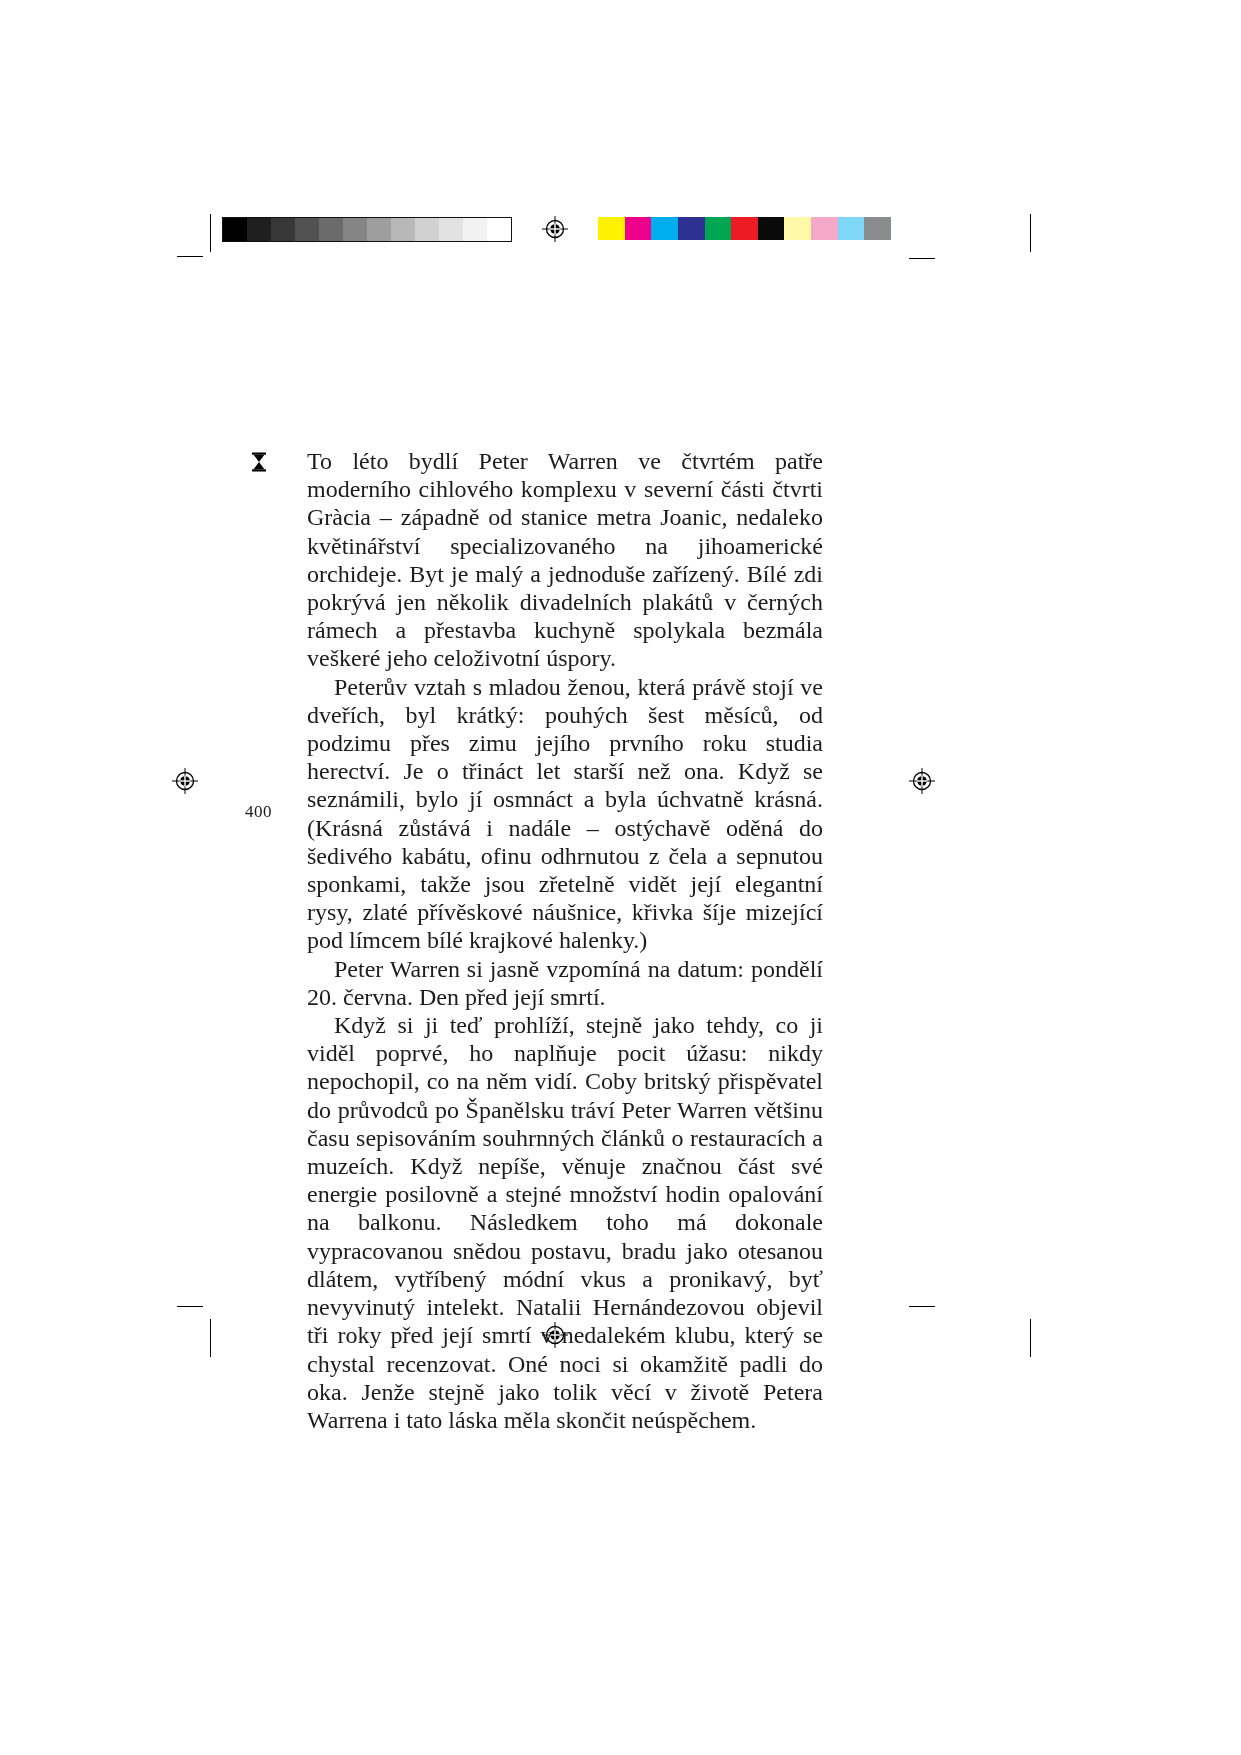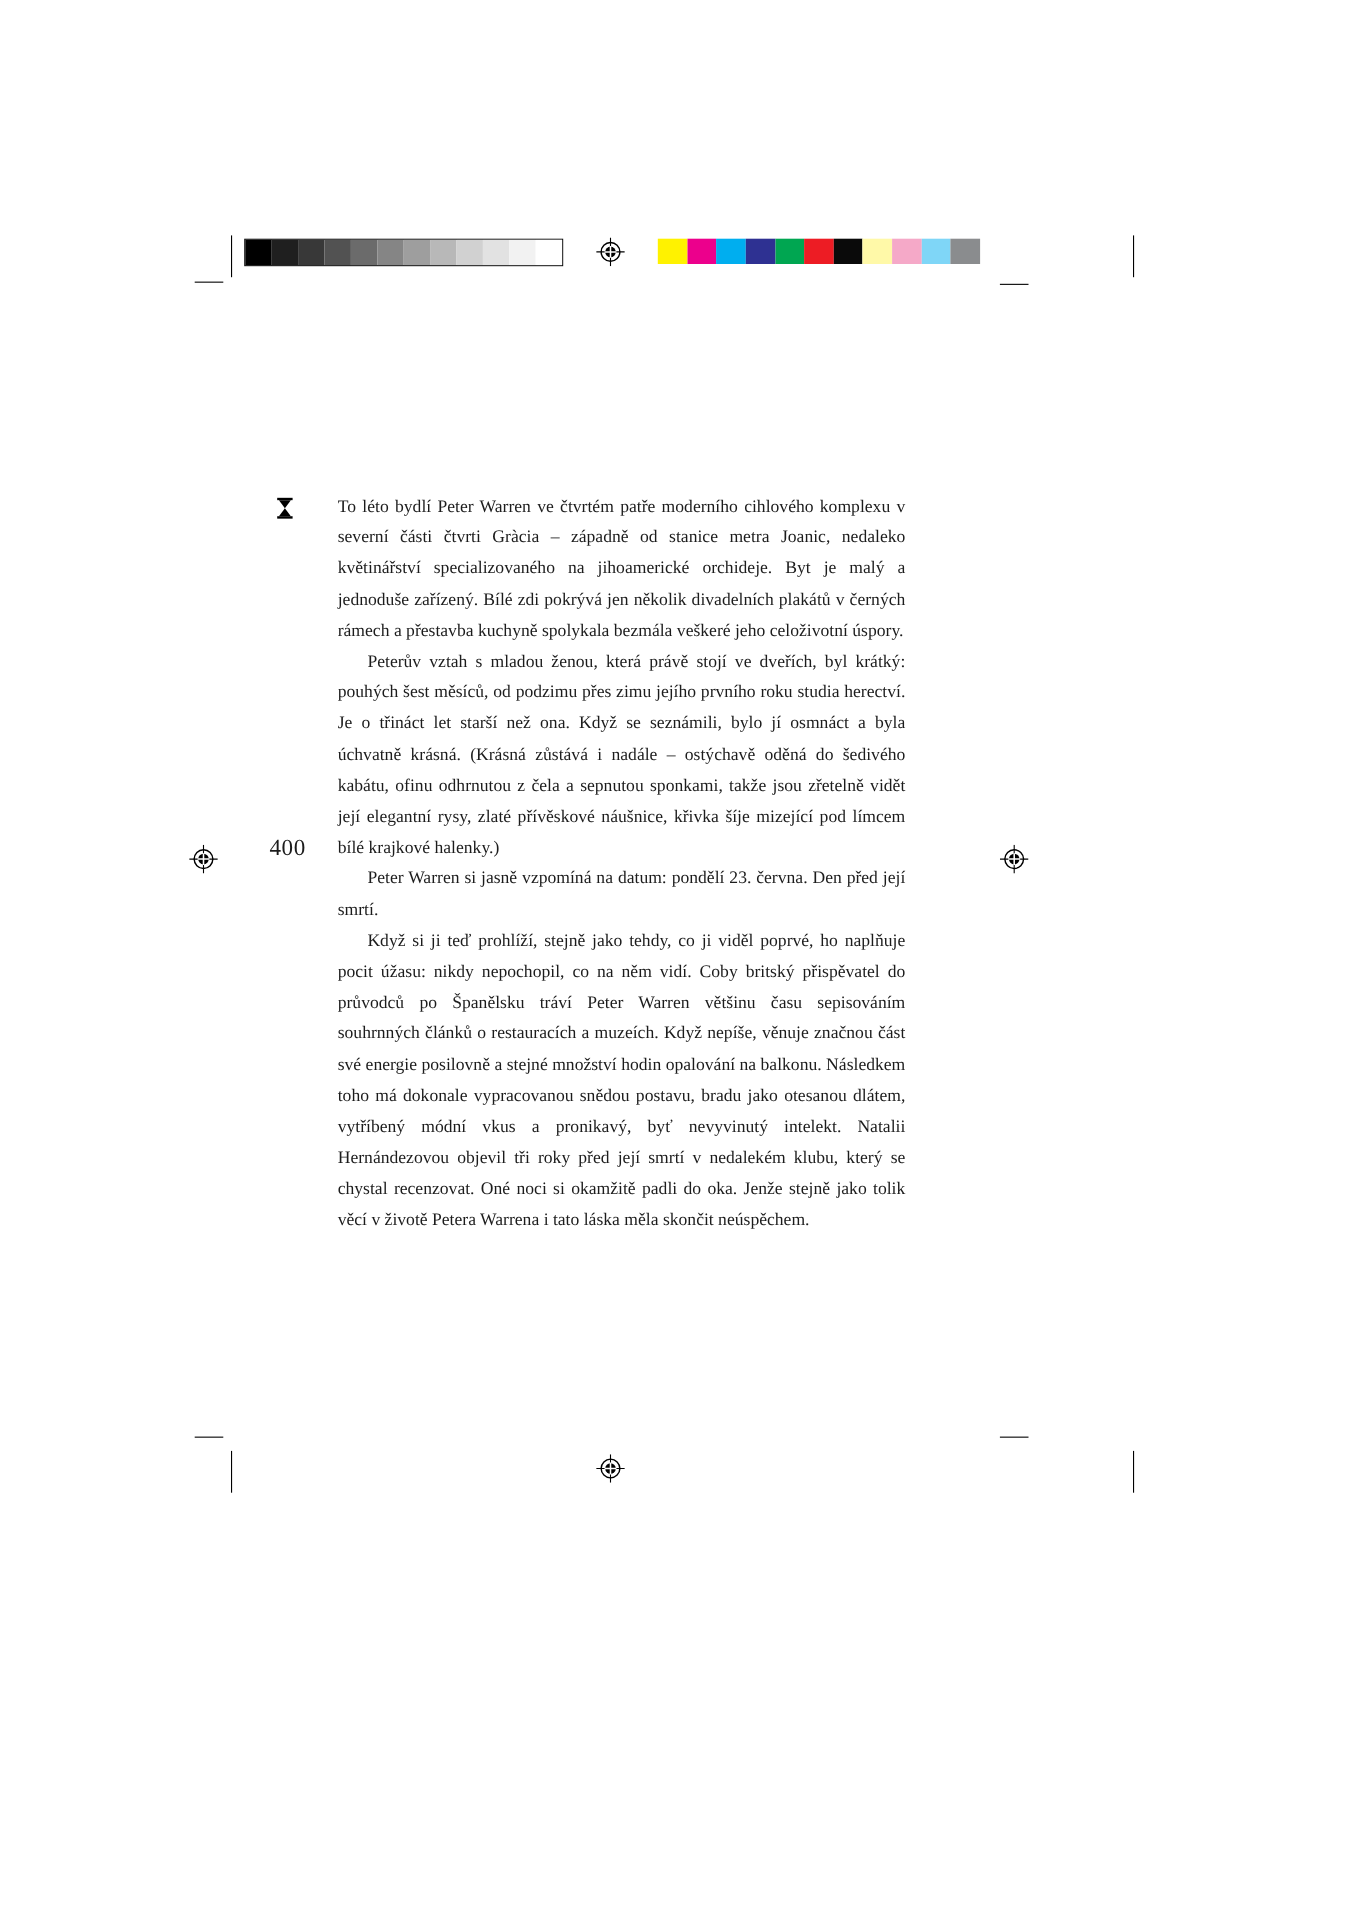--- a/index.html
+++ b/index.html
@@ -28,36 +28,36 @@
   .cal-bar.color { left: 598px; width: 293px; }
   .swatch { flex: 1 1 0; height: 100%; }
 
   
   .regmark { position: absolute; width: 26px; height: 26px; }
 
   
   .folio {
     position: absolute;
     left: 245px;
-    top: 758px;
-    font-size: 21px;
+    top: 802px;
+    font-size: 17px;
     letter-spacing: 0.5px;
     color: #1c1c1c;
   }
 
   
   .ornament { position: absolute; left: 251px; top: 452px; width: 16px; height: 20px; }
 
   
   .body-text {
     position: absolute;
     left: 307px;
     top: 447px;
     width: 516px;
-    font-size: 16px;
+    font-size: 24px;
     line-height: 28.2px;
     color: #1c1c1c;
     text-align: justify;
     hyphens: auto;
   }
   .body-text p { margin: 0; }
   .body-text p.indent { text-indent: 27px; }
 </style>
 </head>
 <body>
@@ -141,17 +141,17 @@
   <svg class="ornament" viewBox="0 0 16 20">
     <rect x="1" y="0.5" width="14" height="2.2" fill="#000"></rect>
     <rect x="1" y="17.3" width="14" height="2.2" fill="#000"></rect>
     <path d="M2.6 2.7 L13.4 2.7 L8 10 Z" fill="#000"></path>
     <path d="M2.6 17.3 L13.4 17.3 L8 10 Z" fill="#000"></path>
   </svg>
 
   <div class="body-text">
       <p class="first">To léto bydlí Peter Warren ve čtvrtém patře moderního cihlového komplexu v severní části čtvrti Gràcia – západně od stanice metra Joanic, nedaleko květinářství specializovaného na jihoamerické orchideje. Byt je malý a jednoduše zařízený. Bílé zdi pokrývá jen několik divadelních plakátů v černých rámech a přestavba kuchyně spolykala bezmála veškeré jeho celoživotní úspory.</p>
       <p class="indent">Peterův vztah s mladou ženou, která právě stojí ve dveřích, byl krátký: pouhých šest měsíců, od podzimu přes zimu jejího prvního roku studia herectví. Je o třináct let starší než ona. Když se seznámili, bylo jí osmnáct a byla úchvatně krásná. (Krásná zůstává i nadále – ostýchavě oděná do šedivého kabátu, ofinu odhrnutou z čela a sepnutou sponkami, takže jsou zřetelně vidět její elegantní rysy, zlaté přívěskové náušnice, křivka šíje mizející pod límcem bílé krajkové halenky.)</p>
-      <p class="indent">Peter Warren si jasně vzpomíná na datum: pondělí 23. června. Den před její smrtí.</p>
+      <p class="indent">Peter Warren si jasně vzpomíná na datum: pondělí 20. června. Den před její smrtí.</p>
       <p class="indent">Když si ji teď prohlíží, stejně jako tehdy, co ji viděl poprvé, ho naplňuje pocit úžasu: nikdy nepochopil, co na něm vidí. Coby britský přispěvatel do průvodců po Španělsku tráví Peter Warren většinu času sepisováním souhrnných článků o restauracích a muzeích. Když nepíše, věnuje značnou část své energie posilovně a stejné množství hodin opalování na balkonu. Následkem toho má dokonale vypracovanou snědou postavu, bradu jako otesanou dlátem, vytříbený módní vkus a pronikavý, byť nevyvinutý intelekt. Natalii Hernándezovou objevil tři roky před její smrtí v nedalekém klubu, který se chystal recenzovat. Oné noci si okamžitě padli do oka. Jenže stejně jako tolik věcí v životě Petera Warrena i tato láska měla skončit neúspěchem.</p>
     </div>
 
 </div>
 
 </body></html>

